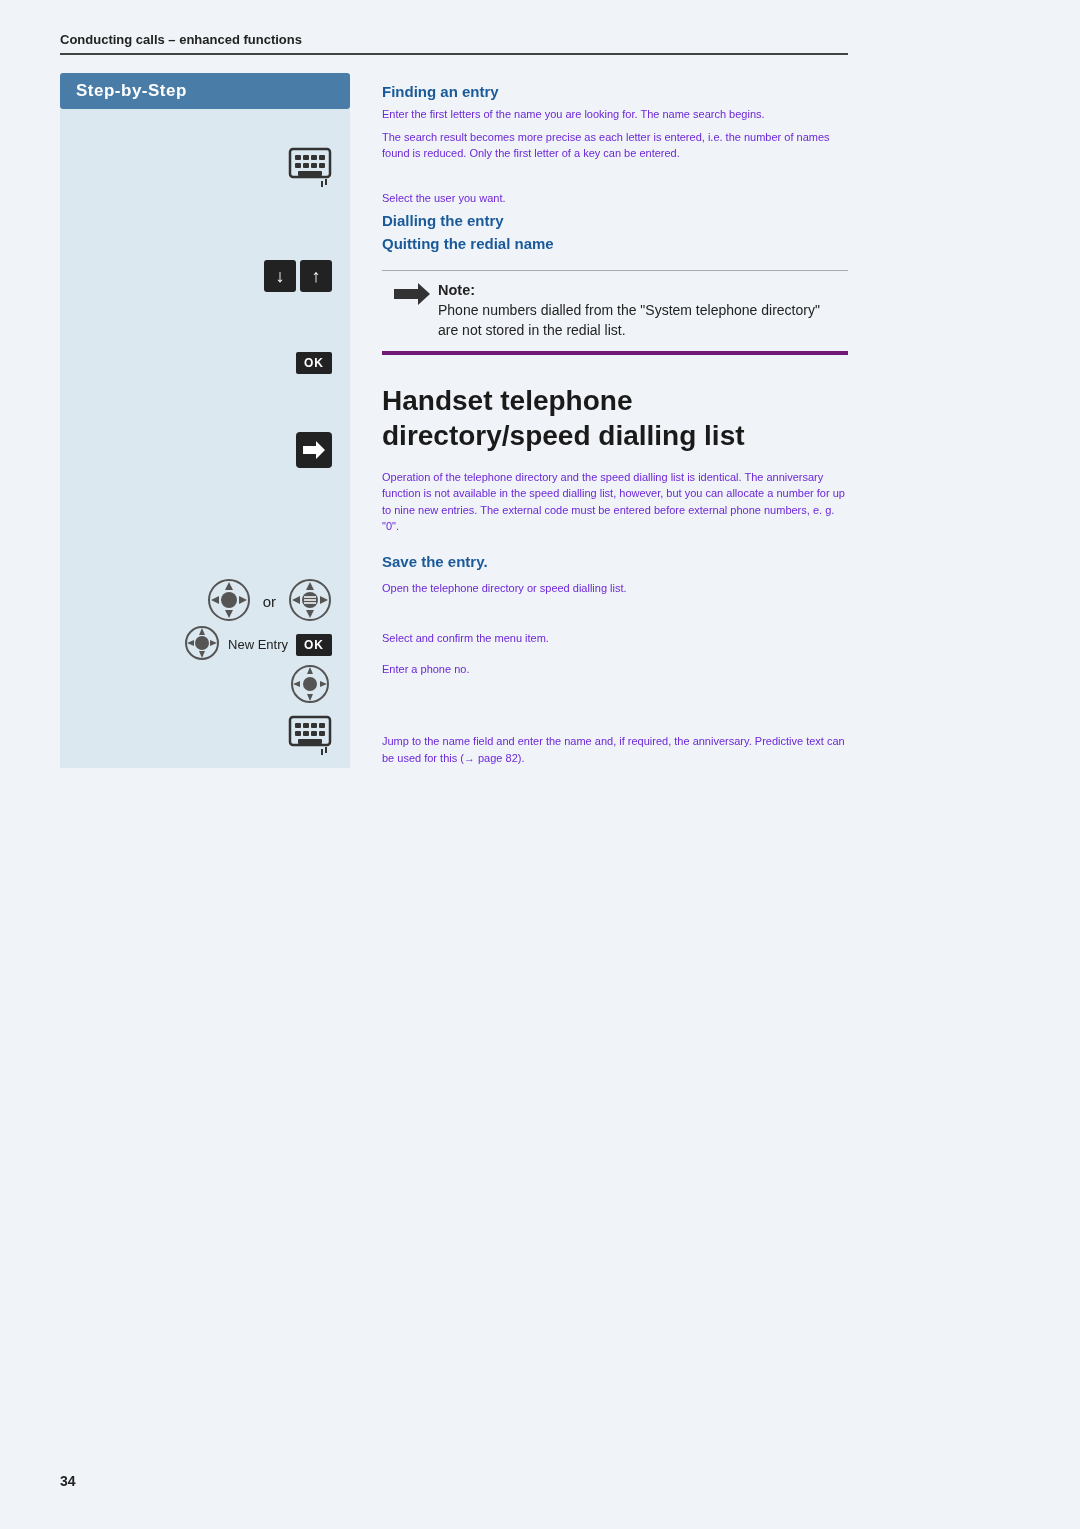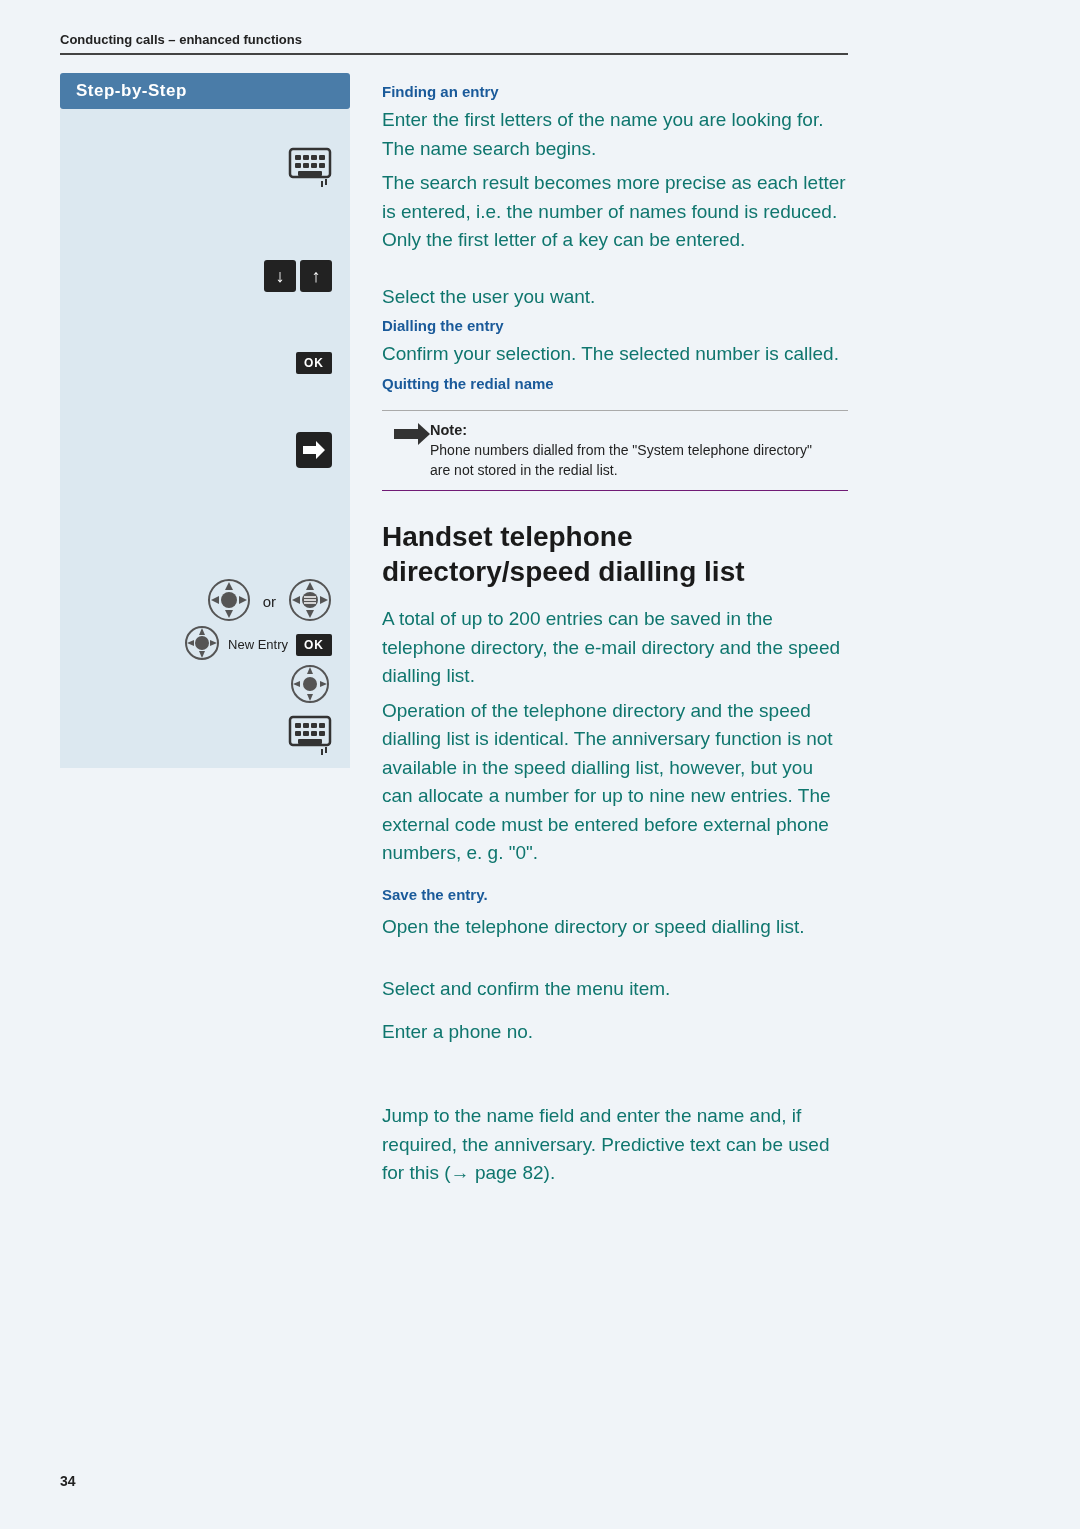--- a/index.html
+++ b/index.html
@@ -67,41 +67,41 @@
       color: #1a5a9a;
       font-weight: bold;
       font-size: 15px;
       margin-bottom: 6px;
       margin-top: 18px;
     }
     .section-title:first-child {
       margin-top: 0;
     }
     .body-text {
-      font-size: 19px;
+      font-size: 11px;
       line-height: 1.5;
-      color: #0f766e;
+      color: #6d28d9;
       margin-bottom: 6px;
     }
     .main-heading {
       font-size: 28px;
       font-weight: bold;
       color: #1a1a1a;
       margin: 28px 0 16px 0;
       line-height: 1.25;
     }
     .note-box {
       border-top: 1px solid #aaa;
-      border-bottom: 1px solid #701a75;
+      border-bottom: 4px solid #701a75;
       padding: 10px 12px;
       margin: 18px 0 18px 0;
       display: flex;
       flex-direction: row;
       align-items: flex-start;
-      gap: 0;
+      gap: 8px;
     }
     .note-icon {
       display: flex;
       align-items: center;
       margin-top: 2px;
     }
     .note-content {}
     .note-title {
       font-weight: bold;
       font-size: 14.5px;
@@ -296,21 +296,20 @@
 
       <div>
         <div class="section-title">Finding an entry</div>
         <p class="body-text">Enter the first letters of the name you are looking for. The name search begins.</p>
         <p class="body-text">The search result becomes more precise as each letter is entered, i.e. the number of names found is reduced. Only the first letter of a key can be entered.</p>
         <p class="body-text" style="margin-top:28px;">Select the user you want.</p>
       </div>
 
       <div>
         <div class="section-title">Dialling the entry</div>
-        <p class="body-text">Confirm your selection. The selected number is called.</p>
       </div>
 
       <div>
         <div class="section-title">Quitting the redial name</div>
       </div>
 
       <div class="note-box">
         <div class="note-icon">
           <svg width="36" height="22" viewBox="0 0 36 22">
             <rect x="0" y="6" width="24" height="10" fill="#333"></rect>
@@ -318,21 +317,20 @@
           </svg>
         </div>
         <div class="note-content">
           <span class="note-title">Note:</span>
           <p class="note-text">Phone numbers dialled from the "System telephone directory" are not stored in the redial list.</p>
         </div>
       </div>
 
       <h1 class="main-heading">Handset telephone directory/speed dialling list</h1>
 
-      <p class="body-text">A total of up to 200 entries can be saved in the telephone directory, the e-mail directory and the speed dialling list.</p>
       <p class="body-text" style="margin-top:0;">Operation of the telephone directory and the speed dialling list is identical. The anniversary function is not available in the speed dialling list, however, but you can allocate a number for up to nine new entries. The external code must be entered before external phone numbers, e. g. "0".</p>
 
       <div style="margin-top:18px;">
         <div class="section-title">Save the entry.</div>
         <p class="body-text" style="margin-top:10px;">Open the telephone directory or speed dialling list.</p>
         <p class="body-text" style="margin-top:34px;">Select and confirm the menu item.</p>
         <p class="body-text" style="margin-top:14px;">Enter a phone no.</p>
         <p class="body-text" style="margin-top:56px;">Jump to the name field and enter the name and, if required, the anniversary. Predictive text can be used for this (→ page 82).</p>
       </div>
     </div>

